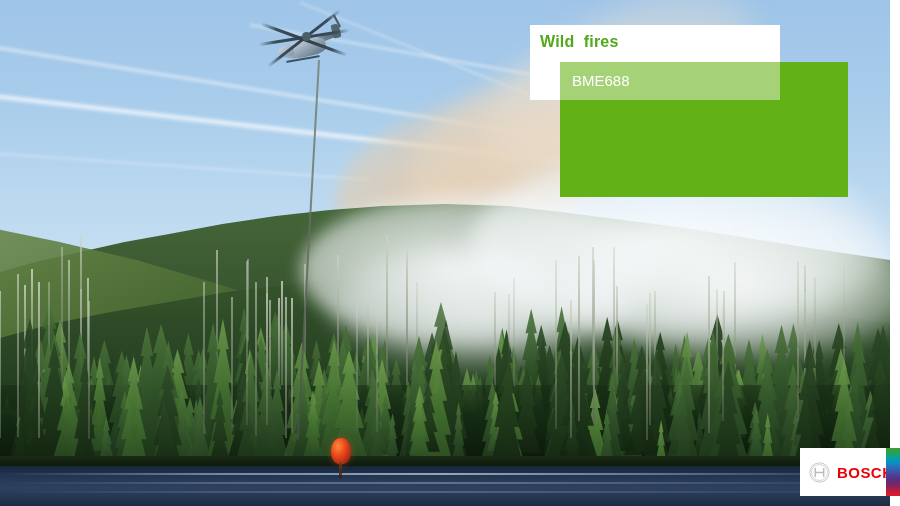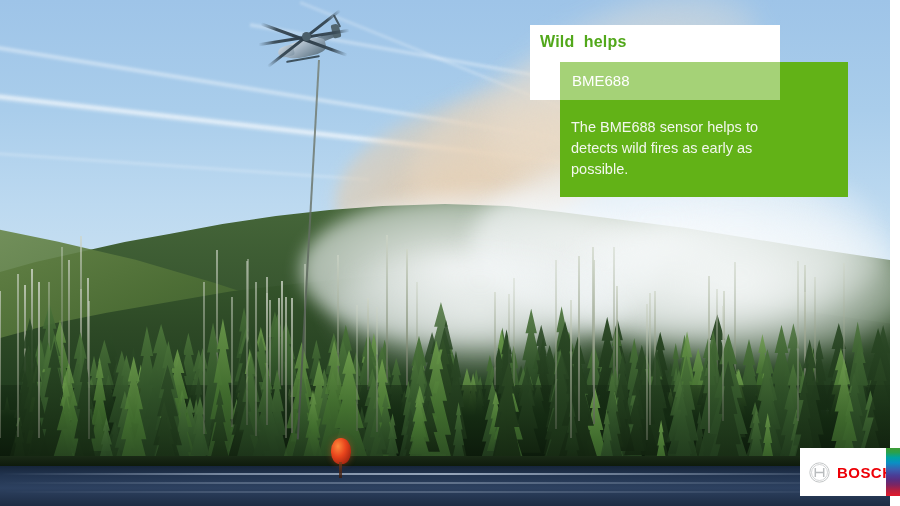--- a/index.html
+++ b/index.html
@@ -745,28 +745,25 @@
       <div class="rotor-hub"></div>
     </div>
     <div class="longline"></div>
     <div class="bucket"></div>
     <div class="bucket-tail"></div>
   </div>
 
   <div class="right-gutter"></div>
 
   <div class="card-white"></div>
-  <div class="card-title">Wild  helps</div>
+  <div class="card-title">Wild  fires</div>
 
   <div class="card-green"></div>
   <div class="card-subtitle-bar"></div>
   <div class="card-subtitle">BME688</div>
-  <div class="card-body">The BME688  sensor helps to
-detects wild fires as early as
-possible.</div>
 
   <div class="logo-box">
     <svg class="anchor-icon" viewBox="0 0 100 100">
       <circle cx="50" cy="50" r="46" fill="none" stroke="#b9bcbe" stroke-width="4"></circle>
       <circle cx="50" cy="50" r="38" fill="none" stroke="#b9bcbe" stroke-width="3"></circle>
       <path d="M30 28 L30 72 M70 28 L70 72 M30 50 L70 50" fill="none" stroke="#b9bcbe" stroke-width="7" stroke-linecap="butt"></path>
     </svg>
     <span class="bosch-word">BOSCH</span>
   </div>
   <div class="supergraphic"></div>

